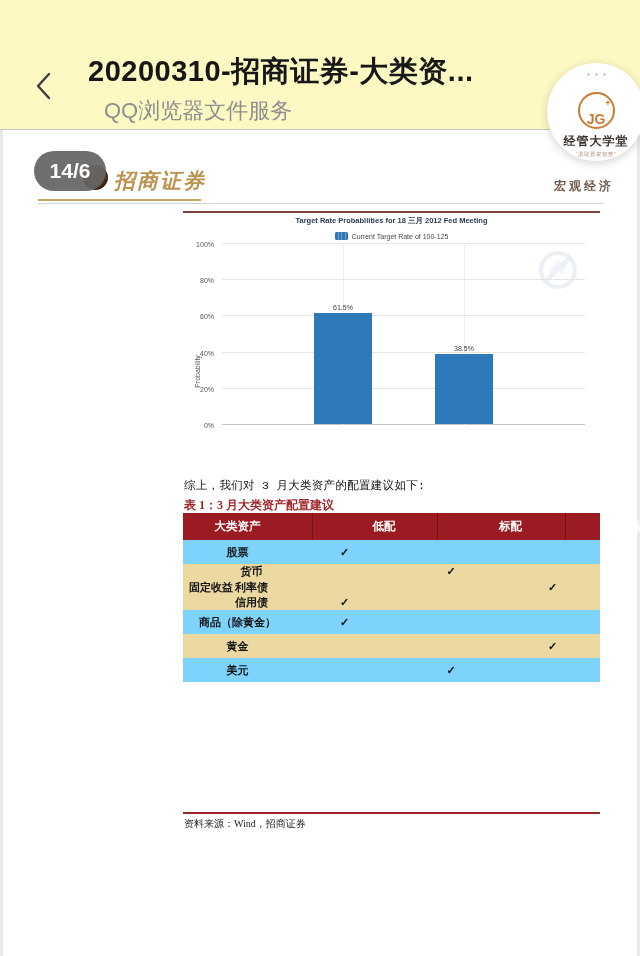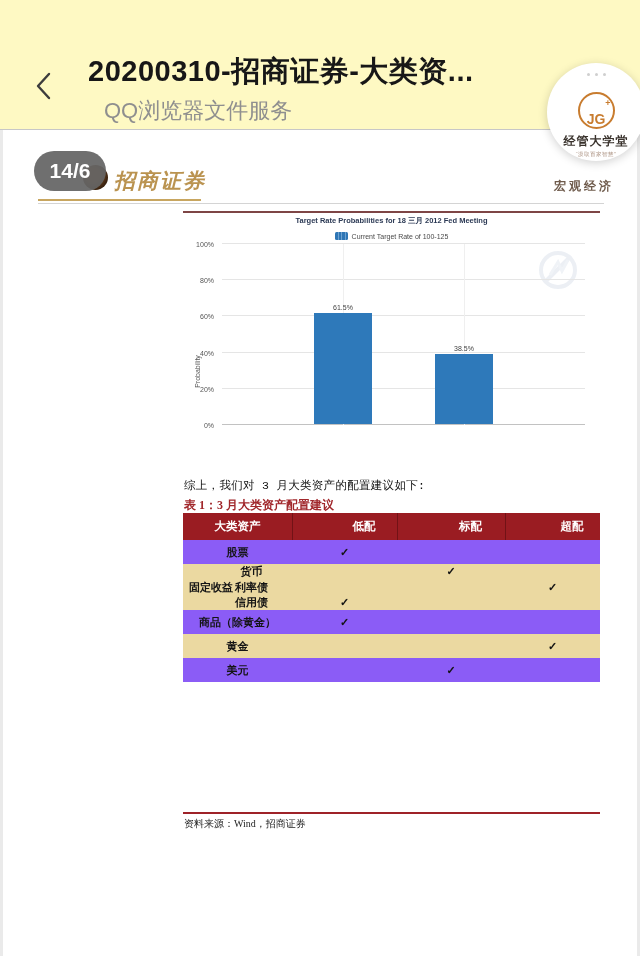--- a/index.html
+++ b/index.html
@@ -55,26 +55,26 @@
   .x-ticks{position:relative;margin-top:183px;margin-left:39px;width:363px;height:10px;}
   .xtick{position:absolute;top:0;width:60px;text-align:center;font-size:7px;color:#555;}
   .xlabel{margin-left:39px;width:363px;text-align:center;font-size:7px;color:#555;margin-top:2px;}
   .watermark{position:absolute;right:4px;top:3px;opacity:.85;}
   .fig-rule-bottom{height:2px;background:#9e2228;margin-top:7px;}
   .fig-source{margin-top:2px;font-size:10px;color:#1c1c1c;font-family:"Liberation Serif",serif;}
   
   .doc-paragraph{position:absolute;left:181px;top:349px;font-size:11.5px;color:#111;letter-spacing:.3px;font-family:Liberation Mono, monospace;}
   .table-title{position:absolute;left:181px;top:368px;font-size:12px;font-weight:700;color:#a1272b;}
   .alloc-table{position:absolute;left:180px;top:384px;width:417px;font-size:11px;font-weight:700;color:#141414;}
-  .thead{display:grid;grid-template-columns:109px 105px 108px 95px;height:27px;align-items:center;background:#9a1c22;color:#fff;font-size:11.5px;}
+  .thead{display:grid;grid-template-columns:109px 105px 108px 95px;height:27px;align-items:center;background:#9a1c22;color:#fff;font-size:11.5px;gap:20px;}
   .th{text-align:center;height:100%;display:flex;align-items:center;justify-content:center;}
   .th + .th{border-left:1px solid rgba(40,0,0,.35);padding-left:38px;}
   .tblock{position:relative;}
   .bg-tan{background:#ebd9a1;}
-  .bg-white{background:#8b5cf6;}
+  .bg-white{background:#7dd3fc;}
   .trow{display:grid;grid-template-columns:109px 105px 108px 95px;align-items:center;height:24px;}
   .compact .trow{height:15.4px;}
   .tc{text-align:center;}
   .tc1.indent{padding-left:28px;}
   .group-label{position:absolute;left:6px;top:50%;transform:translateY(-50%);font-weight:700;}
   .table-rule{position:absolute;left:180px;width:417px;height:2px;background:#9e2228;top:683px;}
   .table-source{position:absolute;left:181px;top:688px;font-size:10px;color:#1c1c1c;}
 </style>
 </head>
 <body>

